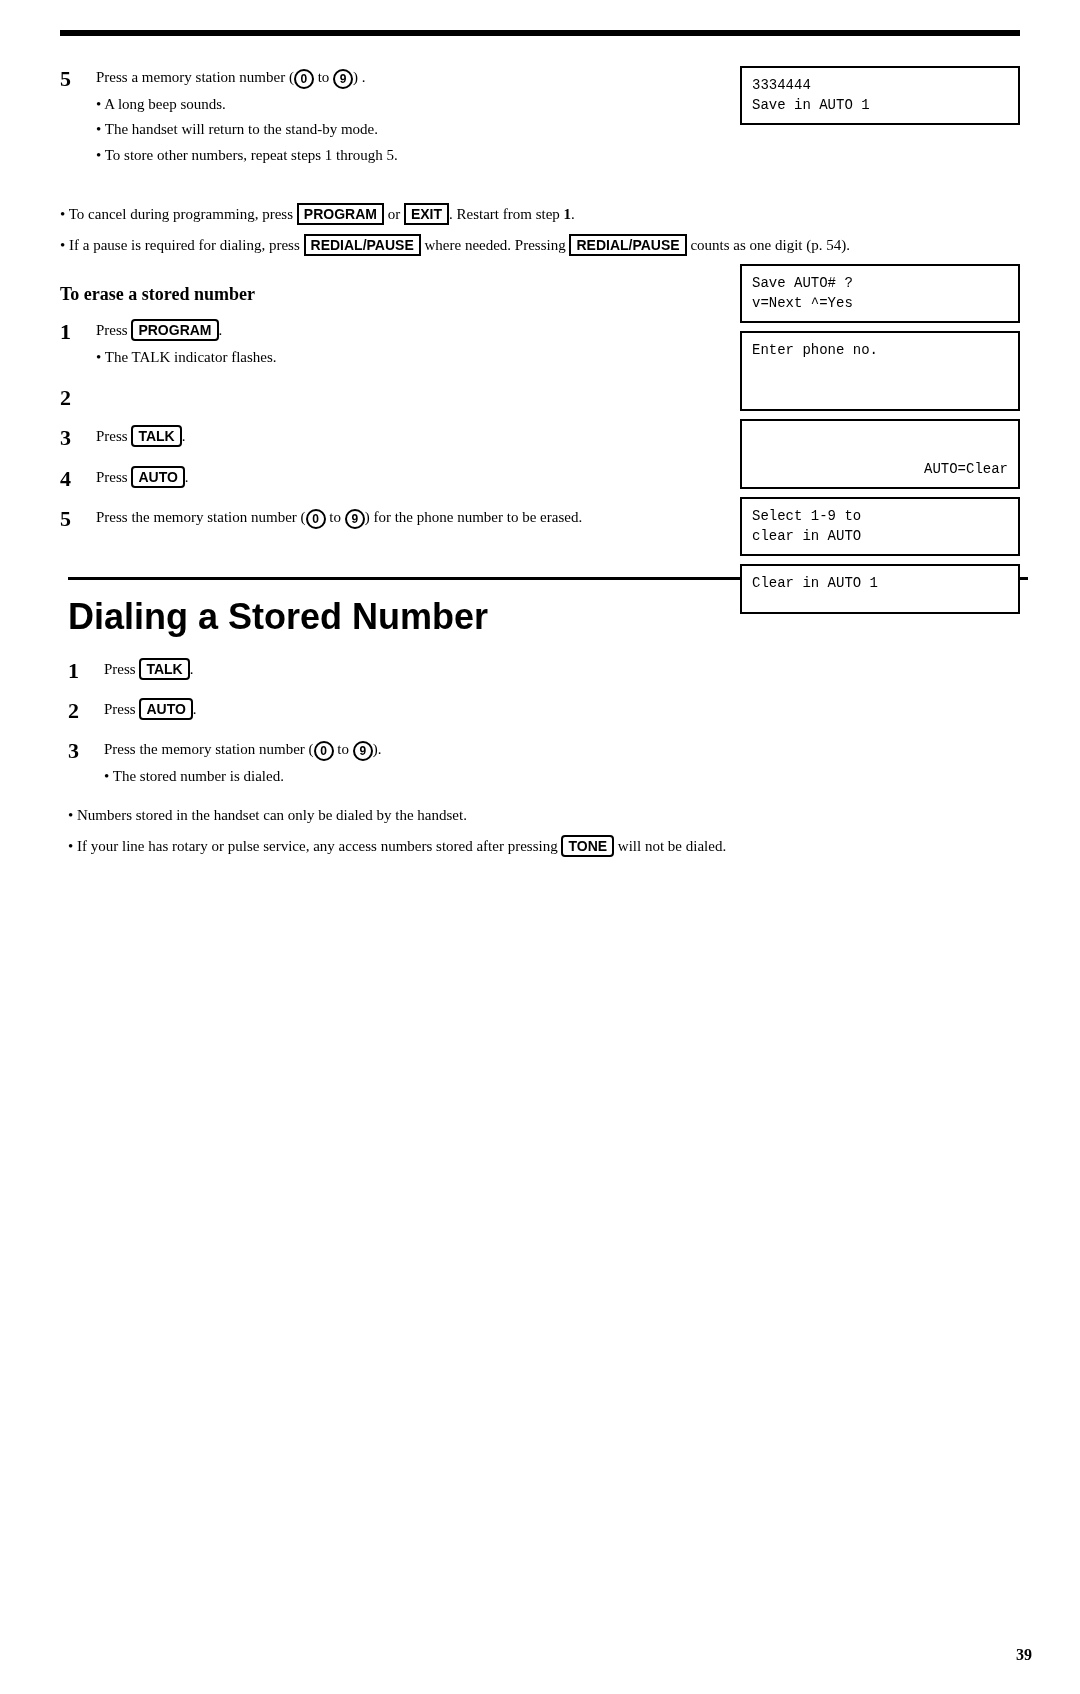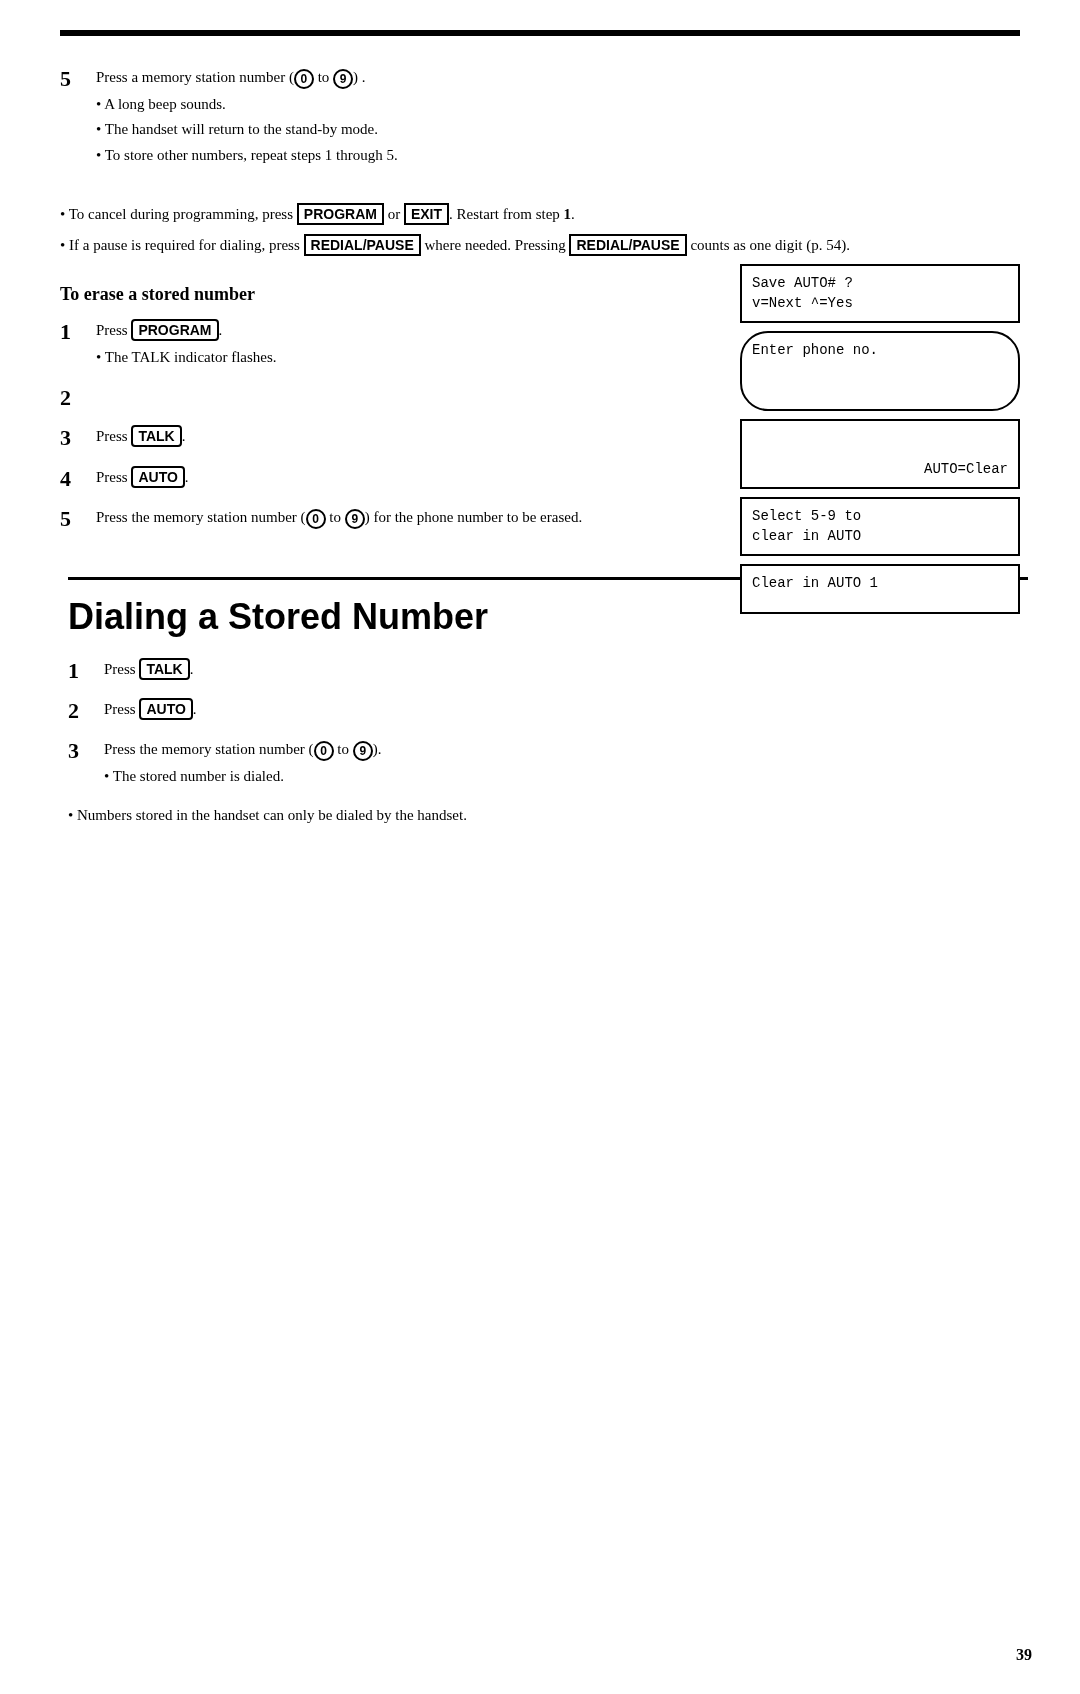--- a/index.html
+++ b/index.html
@@ -76,21 +76,20 @@
       padding: 8px 10px;
       font-family: 'Courier New', Courier, monospace;
       font-size: 14px;
       line-height: 1.4;
       background: #fff;
       min-height: 50px;
     }
 
     .display-box.tall {
       min-height: 80px;
-      border-radius: 28px;
     }
 
     .display-box.medium {
       min-height: 70px;
       padding-left: 12px;
     }
 
     
     .note-line {
       font-size: 15px;
@@ -223,20 +222,26 @@
         <div class="step-content">
           <span>Press a memory station number (<span class="key-circle">0</span> to <span class="key-circle">9</span>) .</span>
           <ul>
             <li>A long beep sounds.</li>
             <li>The handset will return to the stand-by mode.</li>
             <li>To store other numbers, repeat steps 1 through 5.</li>
           </ul>
         </div>
       </div>
     </div>
+    <div class="top-right">
+      <div class="display-box">
+        <div>3334444</div>
+        <div>Save in AUTO 1</div>
+      </div>
+    </div>
   </div>
 
   <div class="note-line">
     <span>To cancel during programming, press <span class="key-btn">PROGRAM</span> or <span class="key-btn">EXIT</span>. Restart from step <strong>1</strong>.</span>
   </div>
   <div class="note-line">
     <span>If a pause is required for dialing, press <span class="key-btn">REDIAL/PAUSE</span> where needed. Pressing <span class="key-btn">REDIAL/PAUSE</span> counts as one digit (p. 54).</span>
   </div>
 
   <div class="erase-section">
@@ -288,21 +293,21 @@
 
       <div class="display-box tall">
         <div>Enter phone no.</div>
       </div>
 
       <div class="display-box medium" style="display:flex;align-items:flex-end;justify-content:flex-end;">
         <div>AUTO=Clear</div>
       </div>
 
       <div class="display-box">
-        <div>Select 5-9 to</div>
+        <div>Select 1-9 to</div>
         <div>clear in AUTO</div>
       </div>
 
       <div class="display-box">
         <div>Clear in AUTO 1</div>
       </div>
     </div>
   </div>
 
   <div class="dialing-section">
@@ -329,17 +334,20 @@
         <ul>
           <li>The stored number is dialed.</li>
         </ul>
       </div>
     </div>
 
     <div class="bottom-notes">
       <div class="note-line">
         <span>Numbers stored in the handset can only be dialed by the handset.</span>
       </div>
+      <div class="note-line">
+        <span>If your line has rotary or pulse service, any access numbers stored after pressing <span class="key-btn-round">TONE</span> will not be dialed.</span>
+      </div>
     </div>
   </div>
 
   <div class="page-number">39</div>
 </div>
 
 </body></html>

